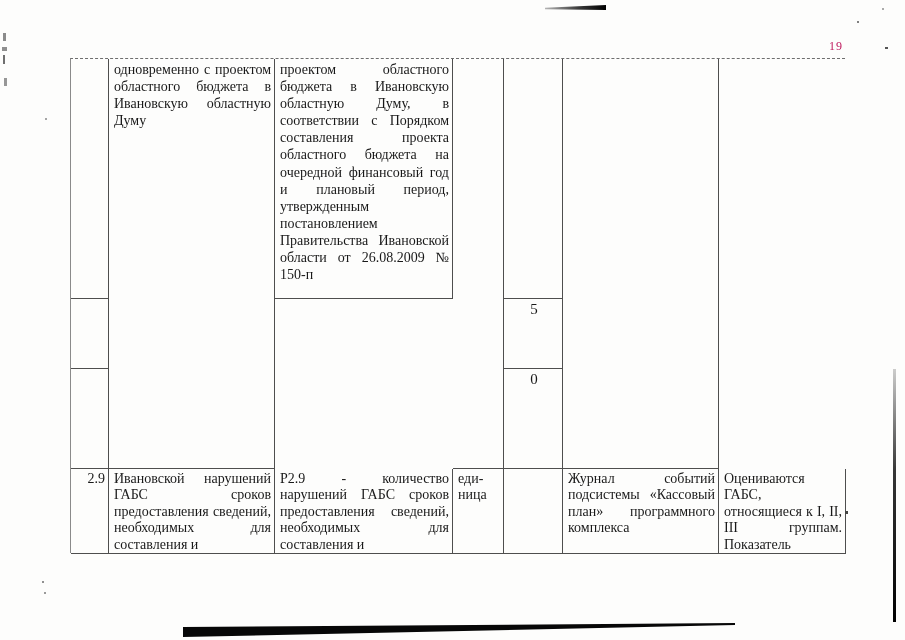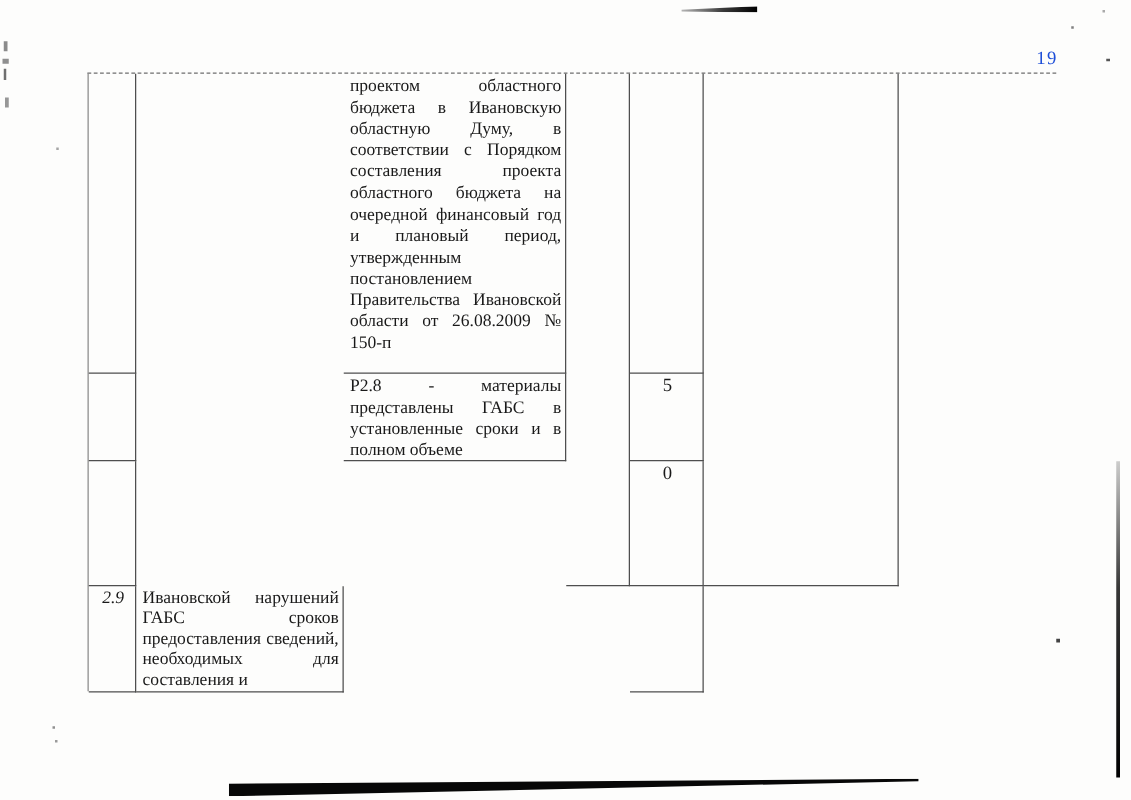--- a/index.html
+++ b/index.html
@@ -6,21 +6,21 @@
   body{
     width:905px;height:640px;
     background:#fdfdfc;
     position:relative;
     overflow:hidden;
     font-family:"Liberation Serif","DejaVu Serif",serif;
     color:#191919;
   }
   .page-num{
     position:absolute;left:829px;top:39px;
-    font-size:15px;letter-spacing:1px;color:#1d4ed8;
+    font-size:12px;letter-spacing:1px;color:#be185d;
   }
   
   .doc-table{
     position:absolute;left:70px;top:58px;
     width:775px;height:495px;
     display:grid;
     grid-template-columns:38px 166px 178px 51px 59px 156px 127px;
     grid-template-rows:240px 70px 100px 85px;
     border-top:1px dashed #6e6e6e;
     border-left:1px solid #8a8a8a;
@@ -33,21 +33,21 @@
     padding:2px 3px 0 5px;
     font-size:14px;
     line-height:17.1px;
     text-align:justify;
     overflow:hidden;
   }
   .col1{grid-column:1}.col2{grid-column:2}.col3{grid-column:3}
   .col4{grid-column:4}.col5{grid-column:5}.col6{grid-column:6}.col7{grid-column:7}
   .r1{grid-row:1}.r2{grid-row:2}.r3{grid-row:3}.r4{grid-row:4}
   .rs13{grid-row:1 / span 3}
-  .c-num{text-align:center;padding-left:5px;font-style:italic;}
+  .c-num{text-align:right;padding-left:5px;}
   .c-score{text-align:center;padding-top:2px;font-size:15px;}
   .r4.cell{line-height:16.4px;}
   
   .art{position:absolute;}
   .art-topline{
     left:545px;top:5px;width:61px;height:5px;
     background:linear-gradient(to right,#b5b5b5,#3a3a3a 55%,#000);
     clip-path:polygon(0 55%,100% 0,100% 100%,0 85%);
   }
   .art-bottomline{
@@ -66,34 +66,38 @@
 
 <div class="page-num">19</div>
 
 <div class="doc-table">
 
   <div class="cell col1 r1"></div>
   <div class="cell col1 r2"></div>
   <div class="cell col1 r3"></div>
   <div class="cell col1 r4 c-num">2.9</div>
 
+  <div class="cell col2 rs13">одновременно с проектом областного бюджета в Ивановскую областную Думу</div>
   <div class="cell col2 r4">Ивановской нарушений ГАБС сроков предоставления сведений, необходимых для составления и</div>
 
   <div class="cell col3 r1">проектом областного бюджета в Ивановскую областную Думу, в соответствии с Порядком составления проекта областного бюджета на очередной финансовый год и плановый период, утвержденным постановлением Правительства Ивановской области от 26.08.2009 № 150-п</div>
-  <div class="cell col3 r2">Р2.8 - материалы представлены ГАБС в установленные сроки и в полном объеме</div>
+  <div class="cell col3 r4">Р2.9 - количество нарушений ГАБС сроков предоставления сведений, необходимых для составления и</div>
 
   <div class="cell col4 rs13"></div>
+  <div class="cell col4 r4">еди-ница</div>
 
   <div class="cell col5 r1"></div>
   <div class="cell col5 r2 c-score">5</div>
   <div class="cell col5 r3 c-score">0</div>
   <div class="cell col5 r4"></div>
 
   <div class="cell col6 rs13"></div>
+  <div class="cell col6 r4">Журнал событий подсистемы «Кассовый план» программного комплекса</div>
 
+  <div class="cell col7 r4">Оцениваются ГАБС, относящиеся к I, II, III группам. Показатель</div>
 
 </div>
 
 <div class="art art-topline"></div>
 <div class="art art-bottomline"></div>
 <div class="art art-rightline"></div>
 
 <span class="speck" style="left:3px;top:33px;width:3px;height:8px;background:#8b8b8b"></span>
 <span class="speck" style="left:2px;top:47px;width:5px;height:4px;background:#8f8f8f"></span>
 <span class="speck" style="left:3px;top:55px;width:2px;height:9px;background:#6f6f6f"></span>

